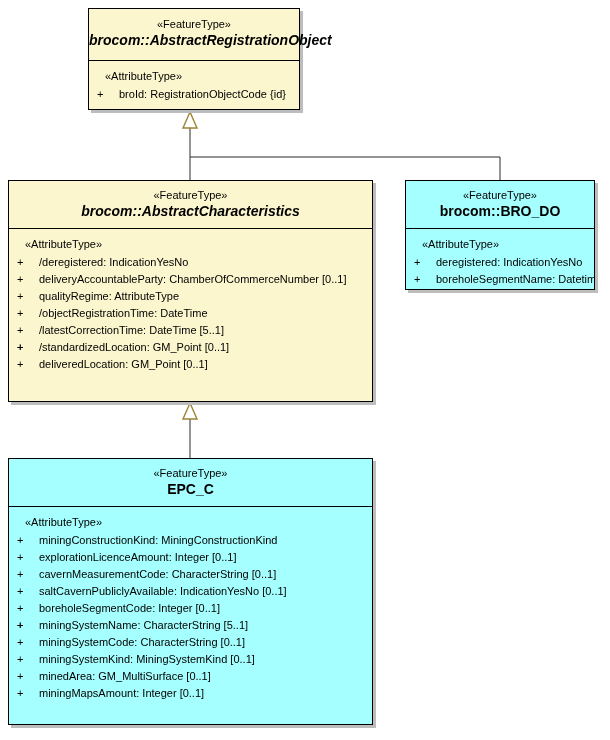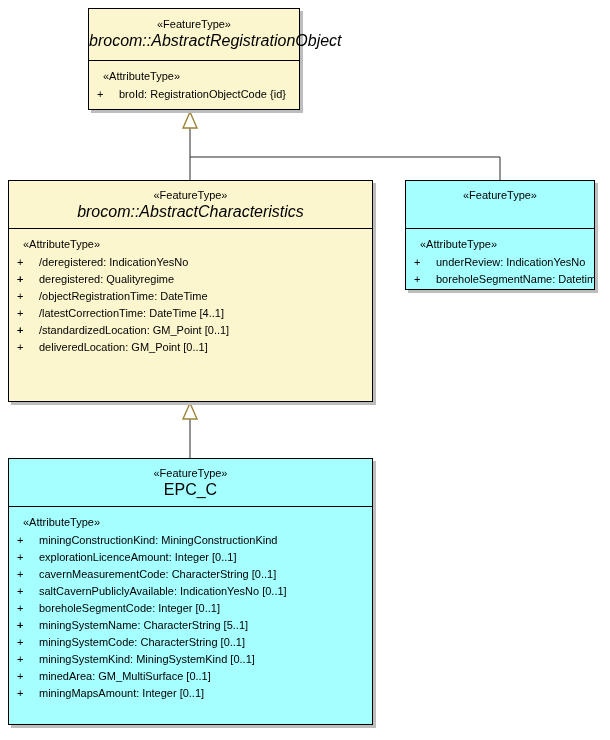--- a/index.html
+++ b/index.html
@@ -46,31 +46,31 @@
   .hdr {
     box-sizing: border-box;
     border-bottom: 1px solid var(--box-border, #000000);
     text-align: center;
     padding-top: 8px;
     flex: 0 0 auto;
   }
   .hdr.h52 { height: 52px; }
   .hdr.h48 { height: 48px; padding-top: 7px; }
   .stereo  { line-height: 15px; font-size: 11px; }
-  .cname   { line-height: 17px; font-weight: normal; font-size: 16px; }
+  .cname   { line-height: 17px; font-weight: bold; font-size: 14px; }
   .cname.abstract { font-style: italic; }
   .attrs {
     flex: 1 1 auto;
     padding-top: 7px;
     overflow: hidden;
   }
   .astereo {
-    padding-left: 14px;
     line-height: 16px;
     margin-bottom: 2px;
+    margin-left: 16px;
   }
   .row {
     position: relative;
     line-height: 17px;
     padding-left: 30px;
     white-space: nowrap;
   }
   .vis {
     position: absolute;
     left: 8px;
@@ -112,56 +112,58 @@
       <div class="cname abstract">brocom::AbstractCharacteristics</div>
     </div>
     <div class="attrs">
       <div class="astereo">«AttributeType»</div>
       <div class="row">
         <span class="vis">+</span>
         <span>/deregistered: IndicationYesNo</span>
       </div>
       <div class="row">
         <span class="vis">+</span>
-      </div>
-      <div class="row">
-        <span class="vis">+</span>
-        <span>deregistered: Qualityregime</span>
+        <span>deliveryAccountableParty: ChamberOfCommerceNumber [0..1]</span>
+      </div>
+      <div class="row">
+        <span class="vis">+</span>
+        <span>qualityRegime: AttributeType</span>
       </div>
       <div class="row">
         <span class="vis">+</span>
         <span>/objectRegistrationTime: DateTime</span>
       </div>
       <div class="row">
         <span class="vis">+</span>
-        <span>/latestCorrectionTime: DateTime [4..1]</span>
+        <span>/latestCorrectionTime: DateTime [5..1]</span>
       </div>
       <div class="row">
         <span class="vis">+</span>
       </div>
       <div class="row">
         <span class="vis">+</span>
         <span>/standardizedLocation: GM_Point [0..1]</span>
       </div>
       <div class="row">
         <span class="vis">+</span>
         <span>deliveredLocation: GM_Point [0..1]</span>
       </div>
     </div>
   </div>
 
   <div class="ubox cyan" style="left:405px; top:180px; width:190px; height:110px;">
     <div class="hdr h48">
       <div class="stereo">«FeatureType»</div>
-    </div>
-    <div class="attrs">
-      <div class="astereo">«AttributeType»</div>
-      <div class="row">
-        <span class="vis">+</span>
-        <span>underReview: IndicationYesNo</span>
+      <div class="cname">brocom::BRO_DO</div>
+    </div>
+    <div class="attrs">
+      <div class="astereo">«AttributeType»</div>
+      <div class="row">
+        <span class="vis">+</span>
+        <span>deregistered: IndicationYesNo</span>
       </div>
       <div class="row">
         <span class="vis">+</span>
         <span>boreholeSegmentName: Datetime</span>
       </div>
     </div>
   </div>
 
   <div class="ubox cyan" style="left:8px; top:458px; width:365px; height:267px;">
     <div class="hdr h48">

